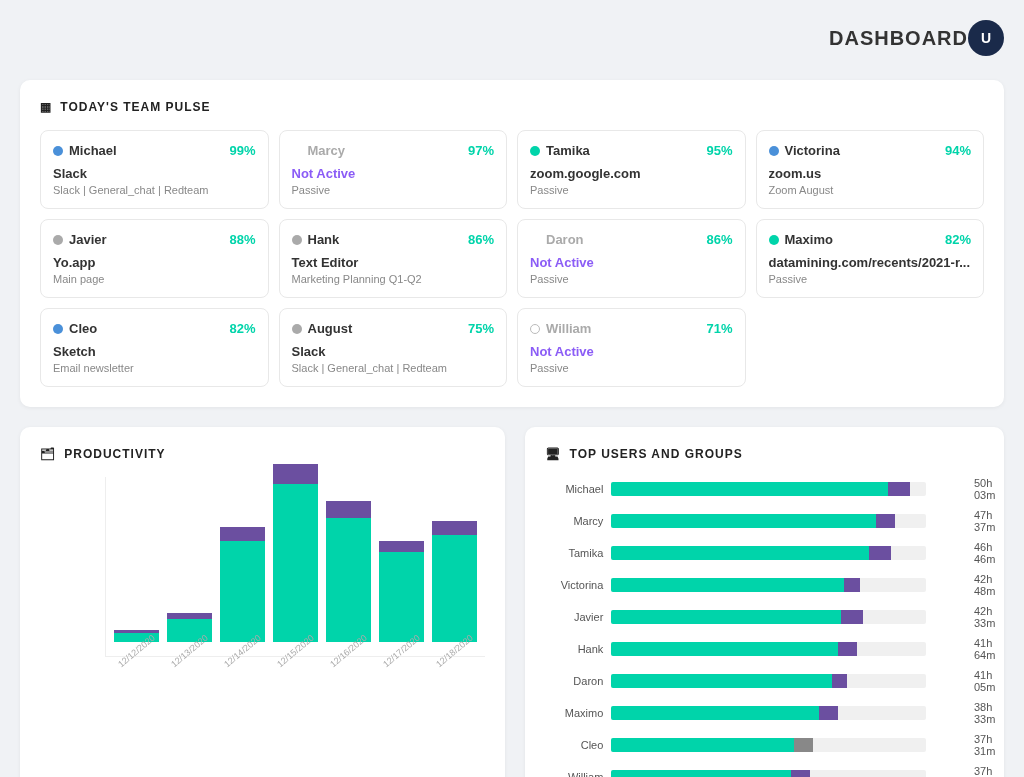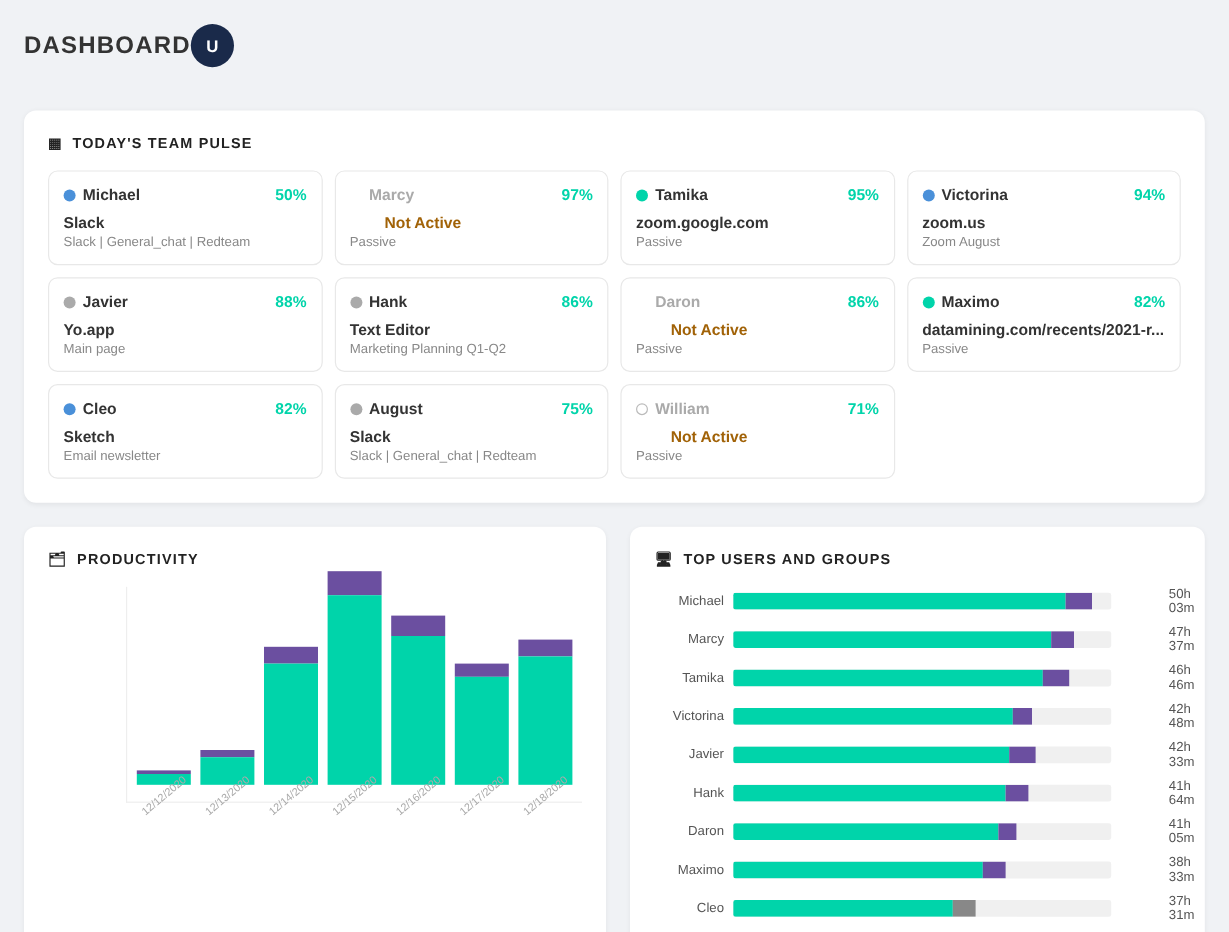--- a/index.html
+++ b/index.html
@@ -4,23 +4,23 @@
   <style>
     * { box-sizing: border-box; margin: 0; padding: 0; }
     body {
       font-family: -apple-system, BlinkMacSystemFont, 'Segoe UI', sans-serif;
       background: #f0f2f5;
       padding: 20px;
       color: #333;
     }
     .header {
       display: flex;
-      justify-content: flex-start;
-      align-items: center;
-      margin-bottom: 36px;
+      justify-content: flex-end;
+      align-items: center;
+      margin-bottom: 24px;
     }
     .header-title {
       font-size: 20px;
       font-weight: 700;
       letter-spacing: 1px;
     }
     .avatar {
       width: 36px; height: 36px;
       background: #1a2a4a;
       border-radius: 50%;
@@ -85,23 +85,22 @@
       color: #aaa;
       font-weight: 600;
       font-size: 13px;
       display: flex;
       align-items: center;
       gap: 6px;
     }
     .pulse-not-active {
       font-weight: 700;
       font-size: 13px;
-      color: #a16207;
+      color: #8b5cf6;
       margin-bottom: 3px;
-      margin-left: 29px;
     }
     .dot {
       width: 10px; height: 10px;
       border-radius: 50%;
       display: inline-block;
       flex-shrink: 0;
     }
     .dot-blue { background: #4a90d9; }
     .dot-gray { background: #aaa; }
     .dot-teal { background: #00d4aa; }
@@ -227,21 +226,21 @@
 
 <div class="card">
   <div class="section-title">
     <span>▦</span>
     <span>TODAY'S TEAM PULSE</span>
   </div>
   <div class="pulse-grid" id="pulse-grid">
       <div class="pulse-item">
     <div class="pulse-item-header">
       <span class="pulse-name"><span class="dot dot-blue" style=""></span>Michael</span>
-      <span class="pulse-percent">50%</span>
+      <span class="pulse-percent">99%</span>
     </div>
     <div class="pulse-app">Slack</div>
     <div class="pulse-detail">Slack | General_chat | Redteam</div>
   </div>
       <div class="pulse-item">
     <div class="pulse-item-header">
       <span class="pulse-inactive-name"><span class="dot" style="background:transparent;"></span>Marcy</span>
       <span class="pulse-percent">97%</span>
     </div>
     <div class="pulse-not-active">Not Active</div>

